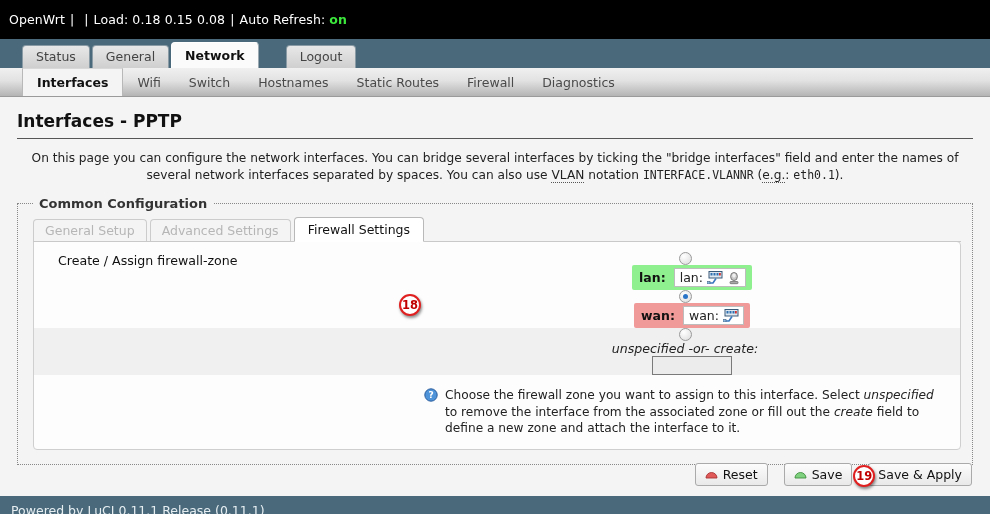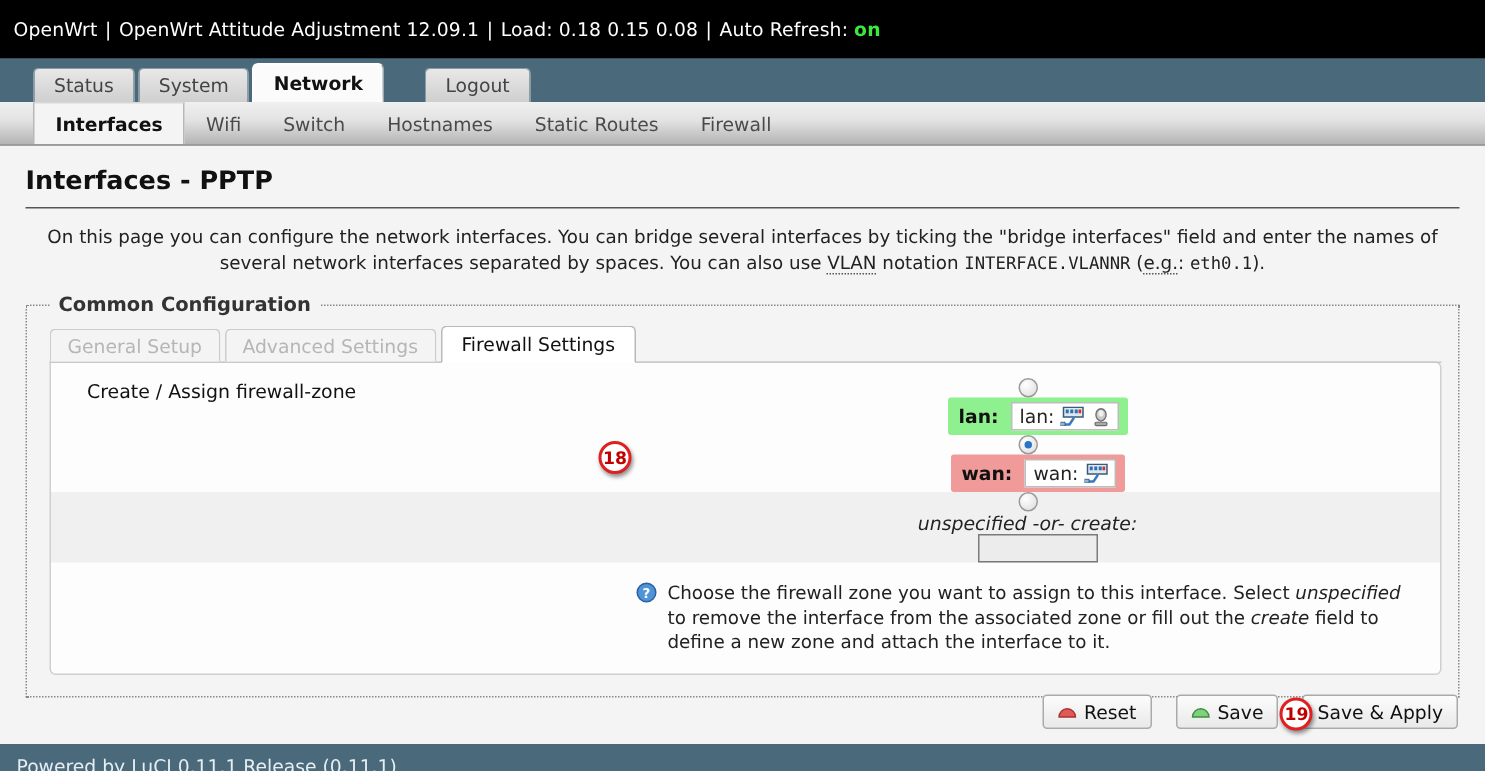--- a/index.html
+++ b/index.html
@@ -308,42 +308,42 @@
     align-items: center;
     padding-left: 11px;
   }
 </style>
 </head>
 <body>
 
 <div class="topbar">
   <span>OpenWrt</span>
   <span class="sep">|</span>
-  <span>OpenWrt Attitude Adjustment 12.09.1</span>
   <span class="sep">|</span>
   <span>Load: 0.18 0.15 0.08</span>
   <span class="sep">|</span>
   <span>Auto Refresh:</span>
   <span class="on">on</span>
 </div>
 
 <div class="maintabs">
   <div class="mtab">Status</div>
-  <div class="mtab">System</div>
+  <div class="mtab">General</div>
   <div class="mtab active">Network</div>
   <div class="mtab spaced">Logout</div>
 </div>
 
 <div class="subtabs">
   <div class="stab active">Interfaces</div>
   <div class="stab">Wifi</div>
   <div class="stab">Switch</div>
   <div class="stab">Hostnames</div>
   <div class="stab">Static Routes</div>
   <div class="stab">Firewall</div>
+  <div class="stab">Diagnostics</div>
 </div>
 
 <div class="content">
 
   <h2 class="page-title">Interfaces - PPTP</h2>
 
   <p class="page-desc"><span>On this page you can configure the network interfaces. You can bridge several interfaces by ticking the "bridge interfaces" field and enter the names of several network interfaces separated by spaces. You can also use </span><abbr>VLAN</abbr><span> notation </span><code class="mono">INTERFACE.VLANNR</code><span> (</span><abbr>e.g.</abbr><span>: </span><code class="mono">eth0.1</code><span>).</span></p>
 
   <fieldset class="cbi">
     <legend>Common Configuration</legend>

